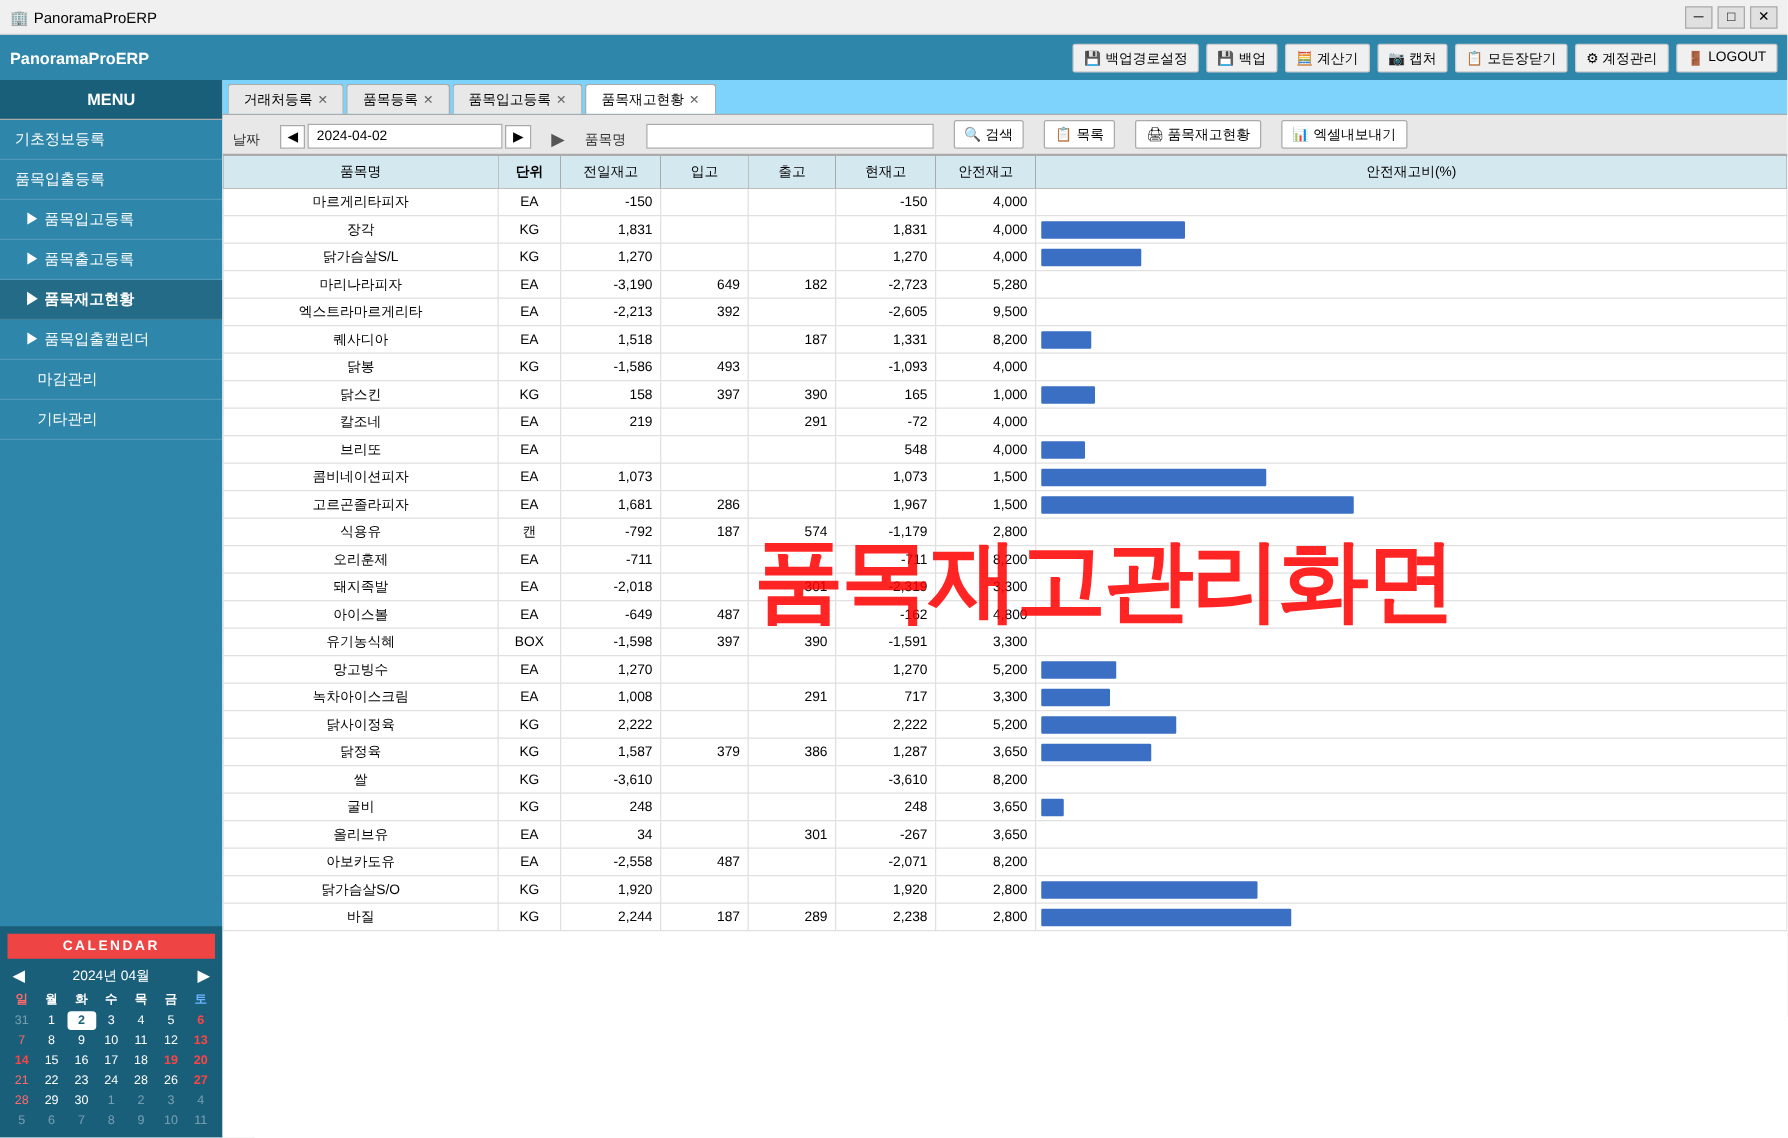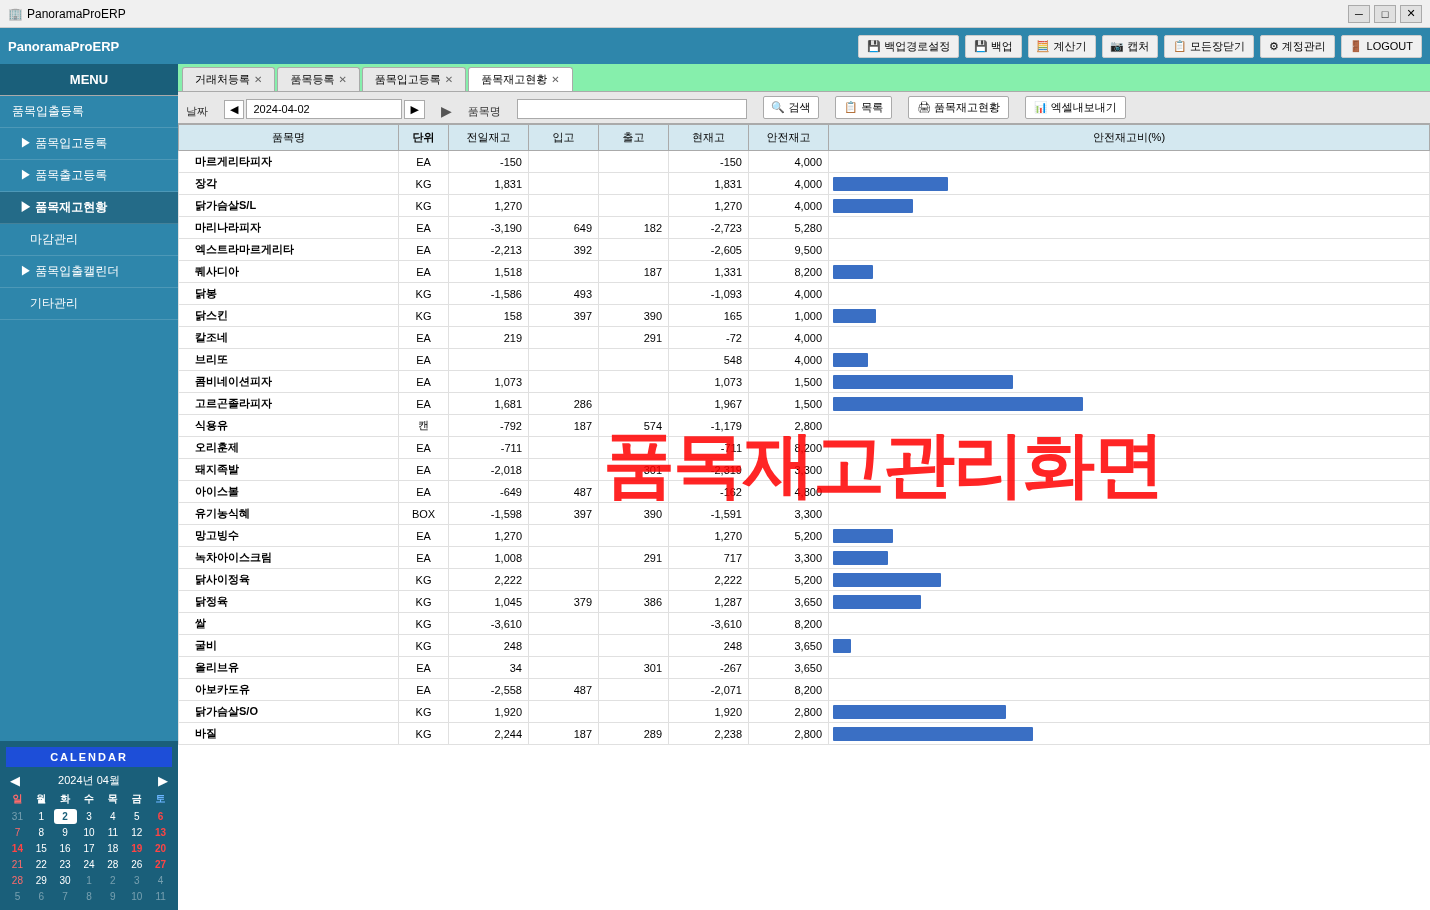--- a/index.html
+++ b/index.html
@@ -45,21 +45,21 @@
     .sidebar-item.active { background: rgba(0,0,0,0.2); font-weight: bold; }
     .sidebar-item.sub { padding-left: 20px; }
     .sidebar-item.sub2 { padding-left: 30px; }
 
     
     #sidebar-calendar {
       margin-top: auto; background: #1a5f7a; padding: 6px; color: white;
     }
     .calendar-header-label {
       text-align: center; font-size: 11px; font-weight: bold; padding: 4px 0; letter-spacing: 2px;
-      background: #1d4ed8; margin-bottom: 4px;
+      background: #ef4444; margin-bottom: 4px;
     }
     .calendar-nav { display: flex; justify-content: space-between; align-items: center; padding: 2px 4px; }
     .calendar-nav button { background: none; border: none; color: white; cursor: pointer; font-size: 13px; }
     .calendar-nav span { font-size: 11px; color: white; }
     .calendar-grid { display: grid; grid-template-columns: repeat(7, 1fr); gap: 1px; font-size: 10px; }
     .cal-day-header { text-align: center; padding: 2px 0; font-weight: bold; }
     .cal-day-header.sun { color: #ff6b6b; }
     .cal-day-header.sat { color: #6bb5ff; }
     .cal-day {
       text-align: center; padding: 2px 0; cursor: pointer; border-radius: 2px;
@@ -67,21 +67,21 @@
     .cal-day.today { background: white; color: #1a5f7a; font-weight: bold; border-radius: 3px; }
     .cal-day.sun { color: #ff6b6b; }
     .cal-day.sat { color: #6bb5ff; }
     .cal-day.other-month { color: rgba(255,255,255,0.4); }
     .cal-day.red-text { color: #ff4444; font-weight: bold; }
 
     
     #content { flex: 1; display: flex; flex-direction: column; background: #f0f0f0; overflow: hidden; }
 
     
-    #tabs { display: flex; background: #86efac; border-bottom: 1px solid #aaa; height: 28px; align-items: flex-end; padding: 0 4px; }
+    #tabs { display: flex; background: #7dd3fc; border-bottom: 1px solid #aaa; height: 28px; align-items: flex-end; padding: 0 4px; }
     .tab {
       padding: 4px 12px; background: #e8e8e8; border: 1px solid #aaa; border-bottom: none;
       cursor: pointer; font-size: 11px; margin-right: 2px; display: flex; align-items: center; gap: 4px;
       border-radius: 3px 3px 0 0;
     }
     .tab.active { background: white; }
     .tab .close-btn { font-size: 10px; cursor: pointer; color: #666; }
 
     
     #toolbar {
@@ -101,21 +101,21 @@
     
     #table-container { flex: 1; overflow: auto; background: white; }
     table { width: 100%; border-collapse: collapse; font-size: 11px; }
     thead tr { background: #d4e8f0; position: sticky; top: 0; z-index: 10; }
     thead th {
       border: 1px solid #aaa; padding: 5px 6px; text-align: center;
       font-weight: normal; white-space: nowrap; background: #d4e8f0;
     }
     tbody tr { border-bottom: 1px solid #e0e0e0; }
     tbody td { border: 1px solid #e0e0e0; padding: 3px 6px; text-align: center; white-space: nowrap; }
-    tbody td.name-col { text-align: left; padding-left: 16px; font-weight: bold; }
+    tbody td.name-col { text-align: center; padding-left: 6px; }
     tbody td.num { text-align: right; }
 
     
     #watermark {
       position: absolute;
       left: 50%;
       top: 50%;
       transform: translate(-20%, -40%);
       font-size: 72px;
       font-weight: 900;
@@ -163,36 +163,39 @@
     <button class="menu-action-btn">🚪 <span>LOGOUT</span></button>
   </div>
 </div>
 
 <div id="main-layout">
 
   <div id="sidebar">
     <div id="sidebar-menu-header">MENU</div>
 
     <div class="sidebar-item">
+      <span>기초정보등록</span>
+    </div>
+    <div class="sidebar-item">
       <span>품목입출등록</span>
     </div>
     <div class="sidebar-item sub">
       ▶ <span>품목입고등록</span>
     </div>
     <div class="sidebar-item sub">
       ▶ <span>품목출고등록</span>
     </div>
     <div class="sidebar-item sub active">
       ▶ <span>품목재고현황</span>
     </div>
+    <div class="sidebar-item sub">
+      ▶ <span>품목입출캘린더</span>
+    </div>
     <div class="sidebar-item sub2">
       <span>마감관리</span>
-    </div>
-    <div class="sidebar-item sub">
-      ▶ <span>품목입출캘린더</span>
     </div>
     <div class="sidebar-item sub2">
       <span>기타관리</span>
     </div>
 
     <div id="sidebar-calendar">
       <div class="calendar-header-label">CALENDAR</div>
       <div class="calendar-nav">
         <button>◀</button>
         <span>
@@ -559,21 +562,21 @@
       <td class="num"></td>
       <td class="num">2,222</td>
       <td class="num">5,200</td>
       <td class="bar-cell">
         <div class="bar-inner" style="width:107.5px;"></div>
       </td>
     </tr>
             <tr>
       <td class="name-col">닭정육</td>
       <td>KG</td>
-      <td class="num">1,045</td>
+      <td class="num">1,587</td>
       <td class="num">379</td>
       <td class="num">386</td>
       <td class="num">1,287</td>
       <td class="num">3,650</td>
       <td class="bar-cell">
         <div class="bar-inner" style="width:87.5px;"></div>
       </td>
     </tr>
             <tr>
       <td class="name-col">쌀</td>

